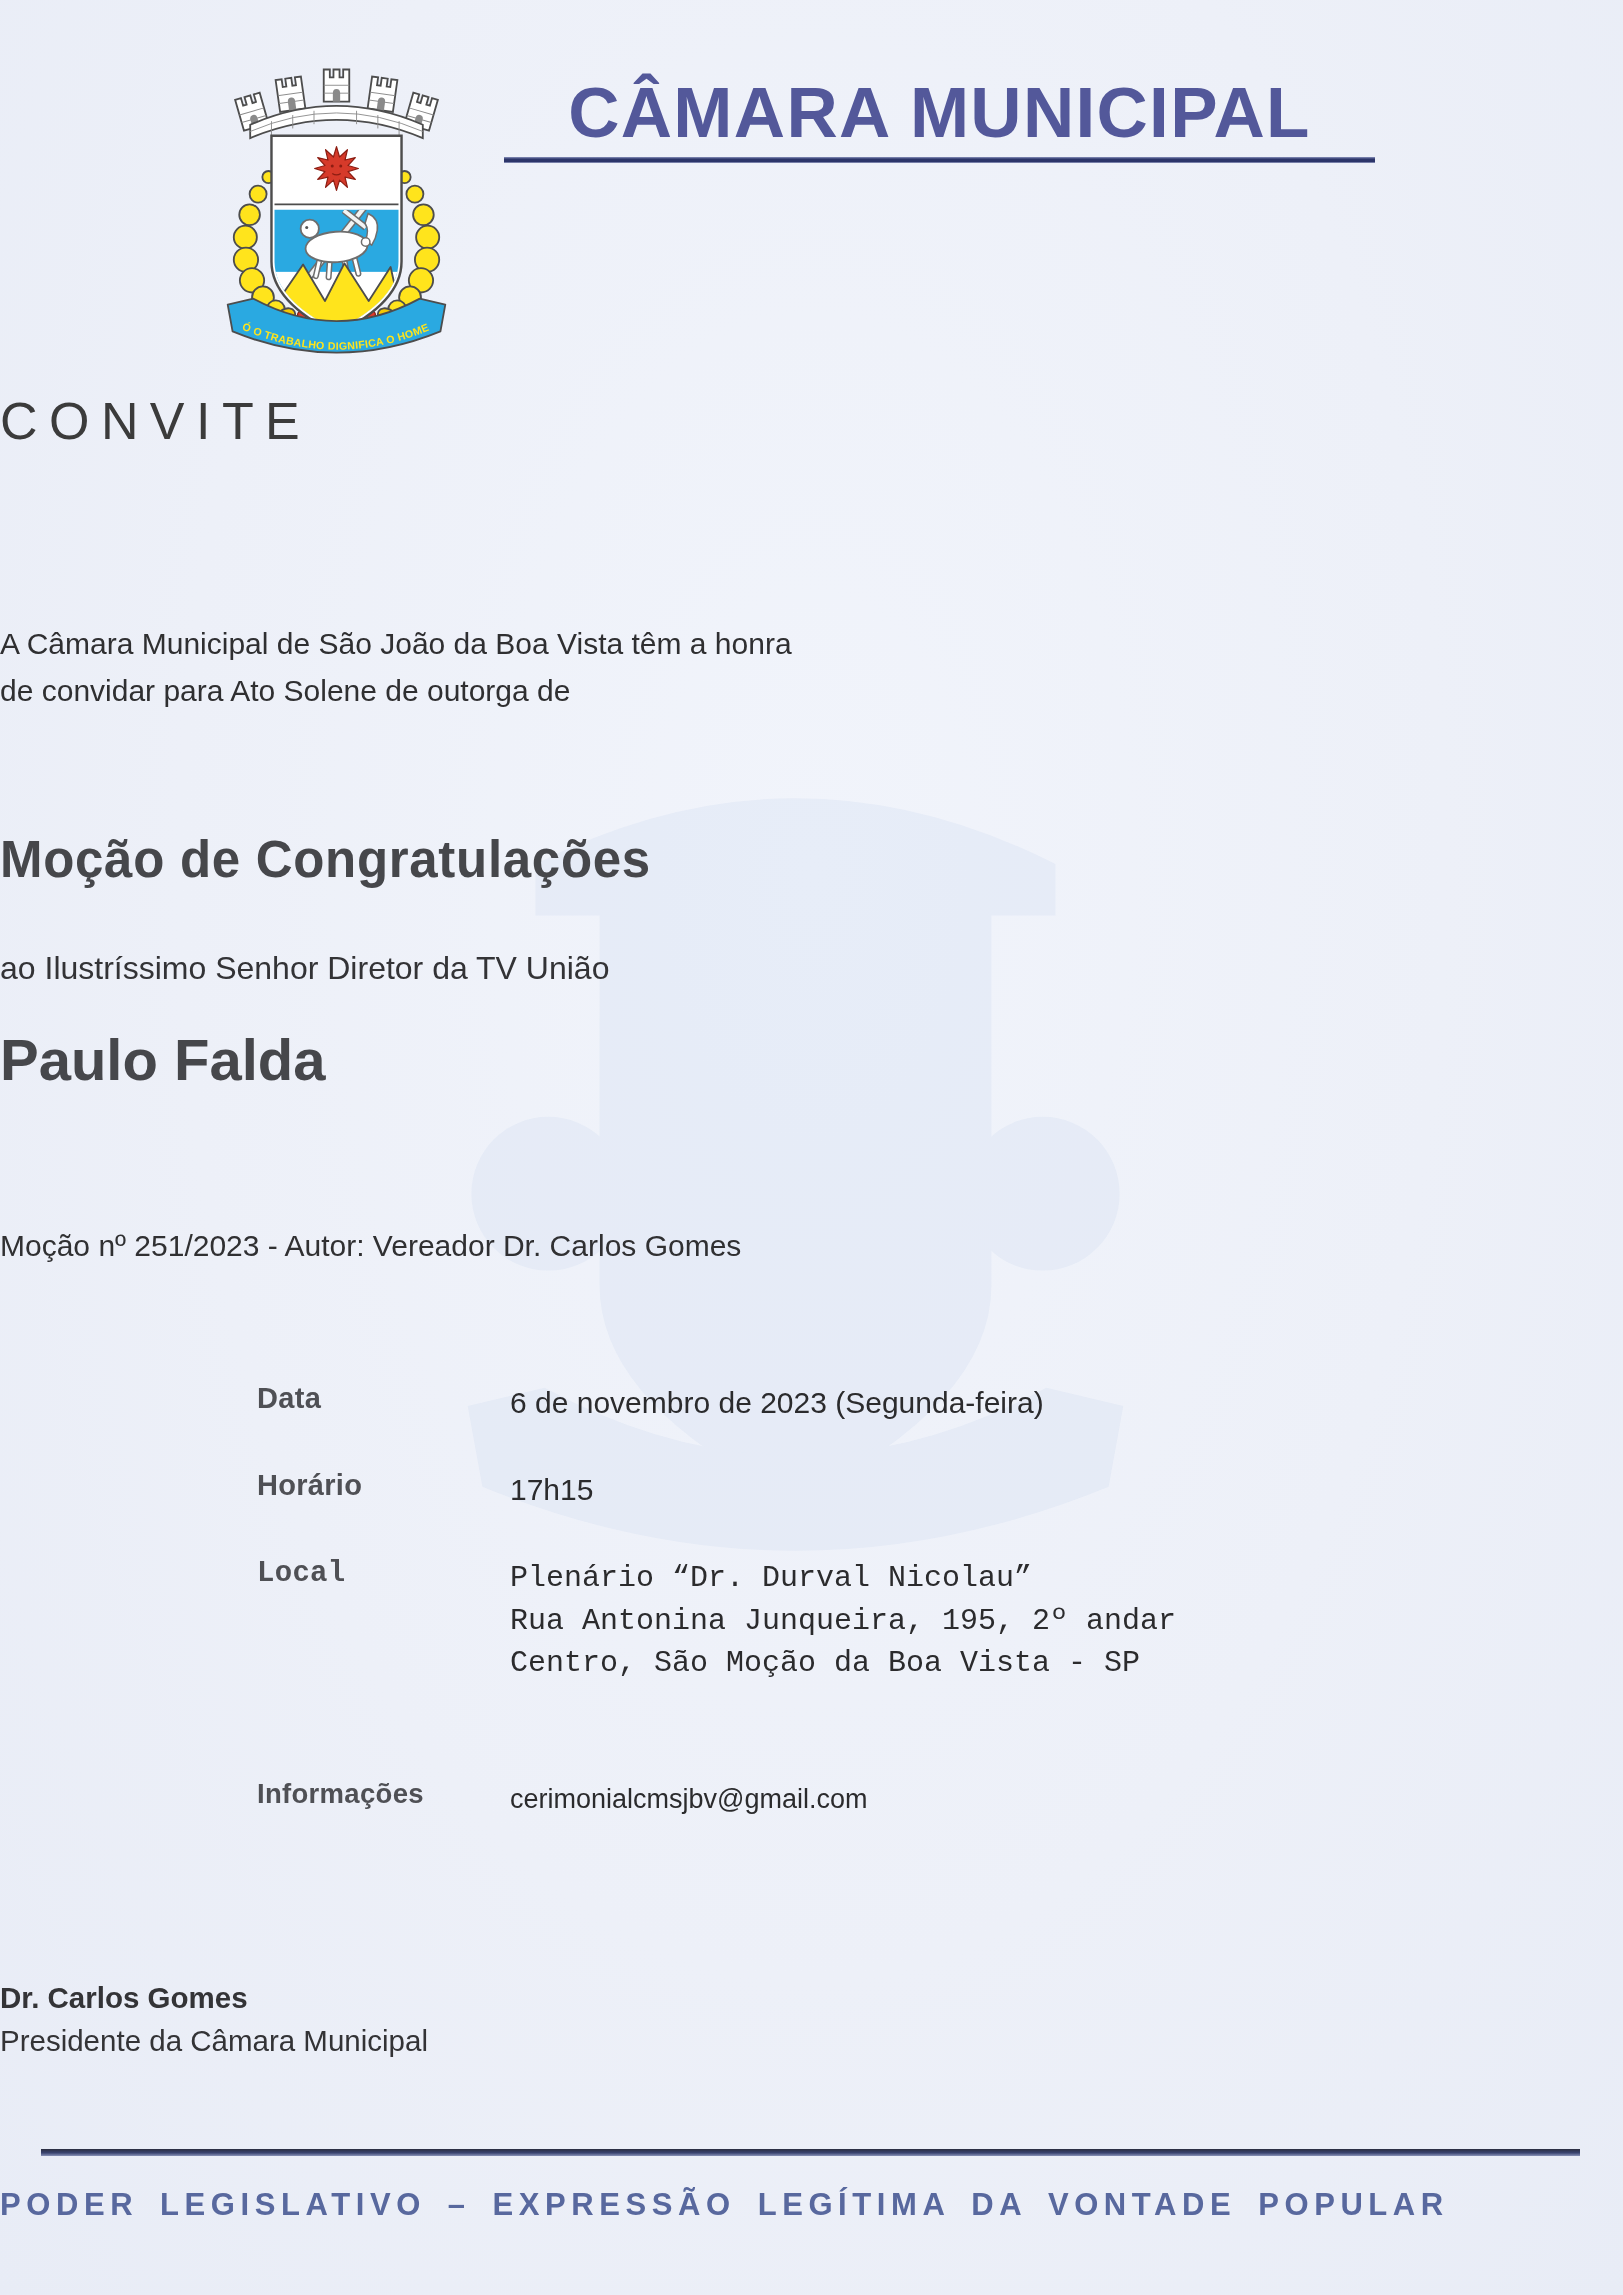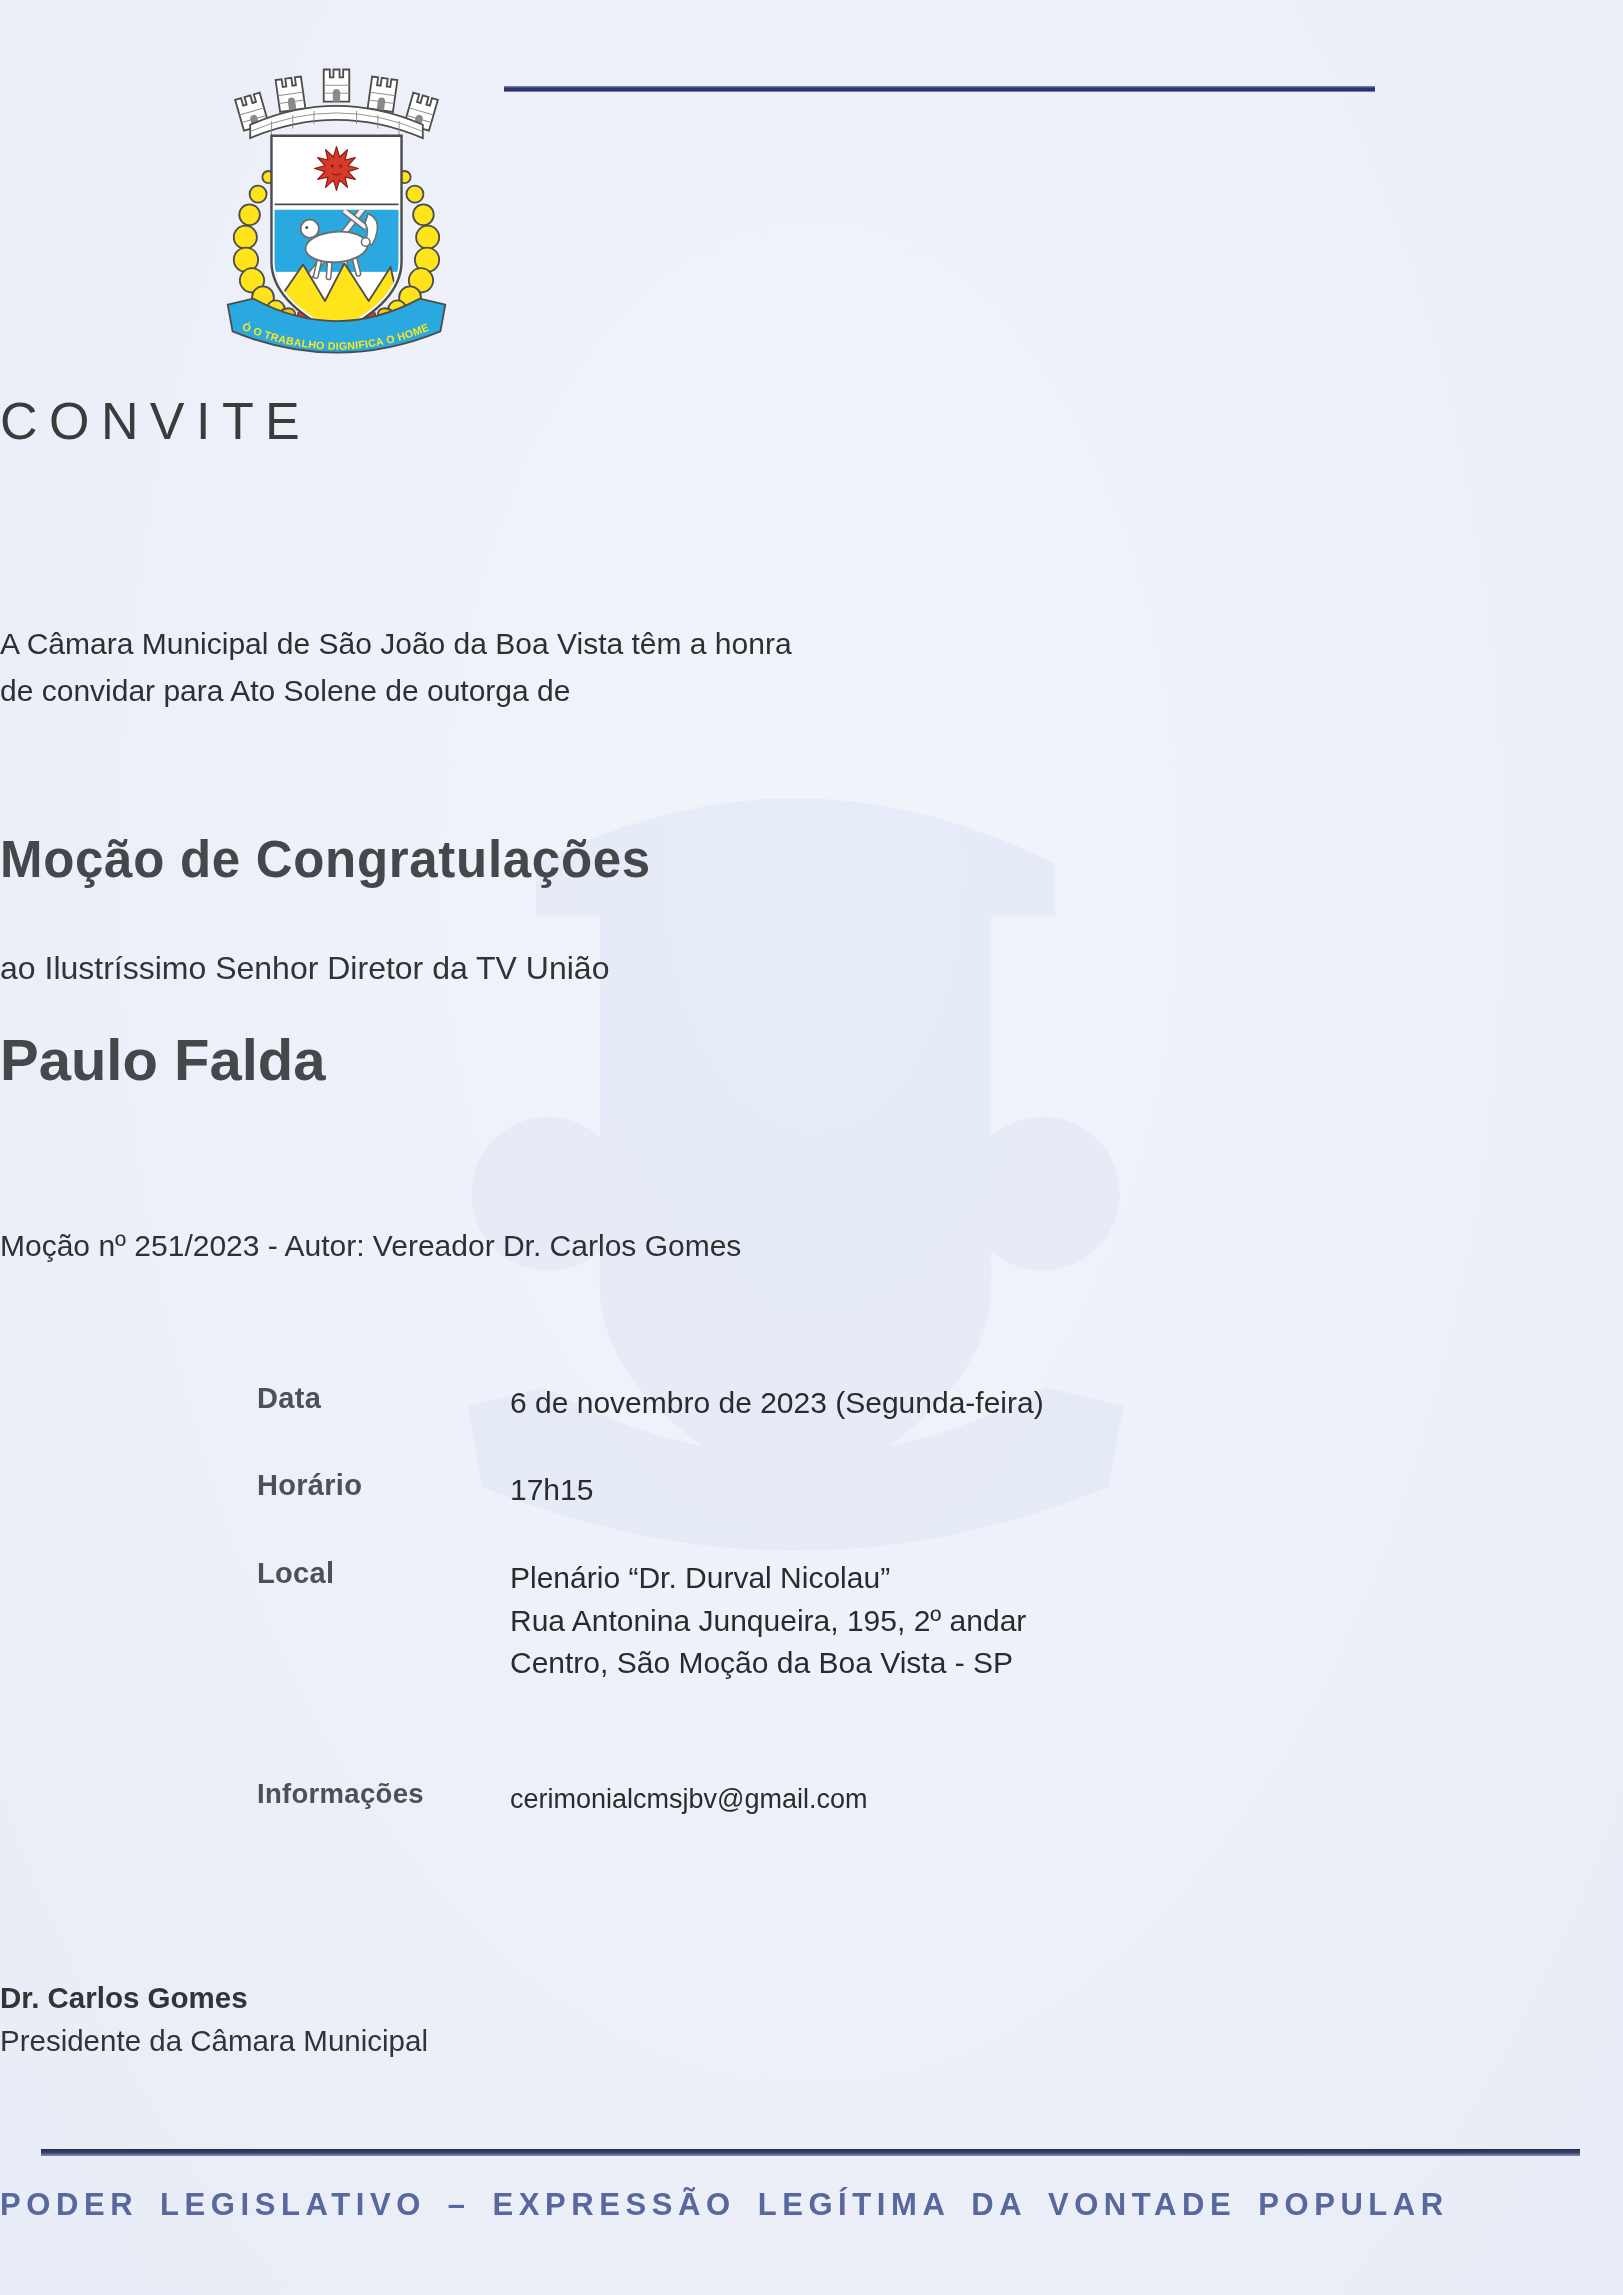--- a/index.html
+++ b/index.html
@@ -40,21 +40,21 @@
   .honoree-name{top:1026px;font-size:58px;font-weight:bold;color:#46474b;}
   .motion-ref{top:1229px;font-size:30px;color:#303032;}
 
   
   .detail-label{
     left:257px;width:216px;font-size:29px;font-weight:bold;color:#4f5055;letter-spacing:0.3px;
   }
   .detail-value{left:494px;width:929px;font-size:30px;color:#2b2b2d;line-height:1.42;margin-left:16px;}
   .row-data{top:1382px;}
   .row-horario{top:1469px;}
-  .row-local{top:1557px;}
+  .row-local{top:1557px;font-family:Liberation Mono, monospace;}
   .row-info{top:1778px;}
   .row-info.detail-label{font-size:27.5px;}
   .row-info.detail-value{font-size:27px;top:1780px;}
 
   
   .sig-name{top:1981px;font-size:29.5px;font-weight:bold;color:#343437;}
   .sig-role{top:2024px;font-size:29.5px;color:#333336;}
 
   
   .footer-rule{
@@ -161,20 +161,21 @@
     </g>
 
     <path d="M16,396 L58,386 Q195,460 332,386 L374,396 L366,440 Q195,510 24,440 Z" fill="#2aa9e1" stroke="#4d4d4d" stroke-width="3" stroke-linejoin="round"></path>
     <path id="mottoPath" d="M40,437 Q195,503 350,437" fill="none"></path>
     <text font-size="17.5" font-weight="bold" fill="#ffe41c" letter-spacing="0.5" font-family="Liberation Sans, sans-serif">
       <textPath href="#mottoPath" startOffset="50%" text-anchor="middle">SÓ O TRABALHO DIGNIFICA O HOMEM</textPath>
     </text>
   </svg>
 
   <div class="abs header-text">
+    <div class="org-title">CÂMARA MUNICIPAL</div>
     <div class="title-rule"></div>
   </div>
 
   <div class="abs center convite">CONVITE</div>
 
   <div class="abs center intro">
     <div>A Câmara Municipal de São João da Boa Vista têm a honra</div>
     <div>de convidar para Ato Solene de outorga de</div>
   </div>
 

